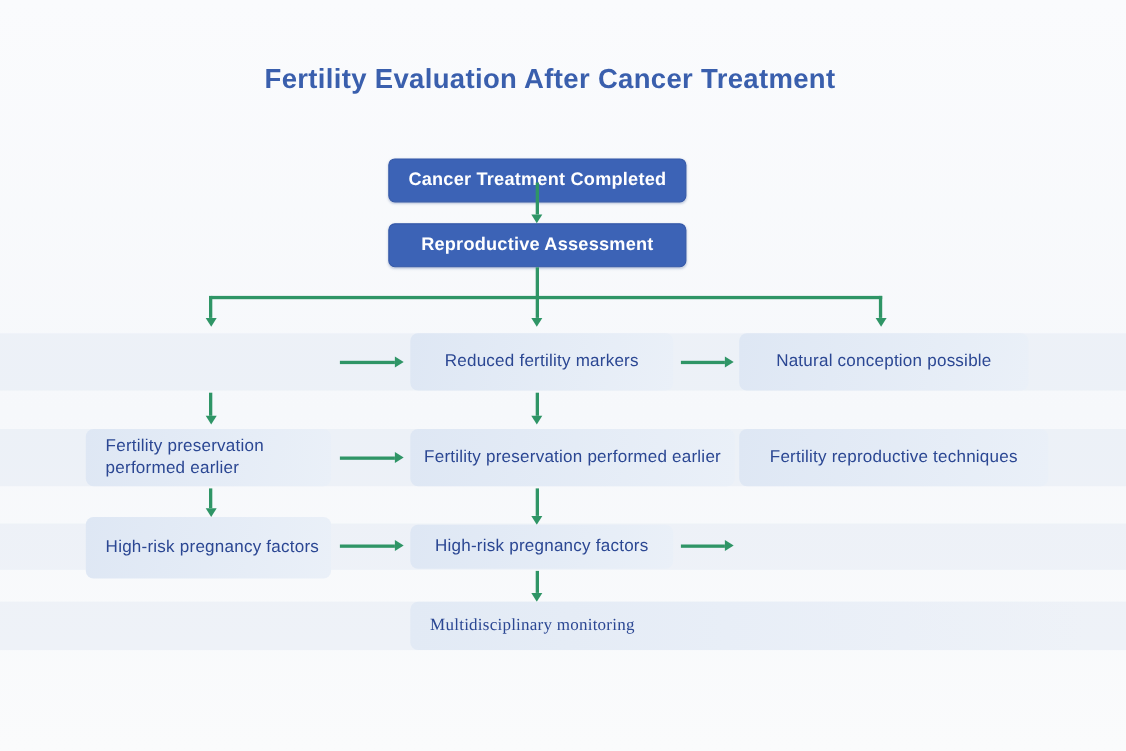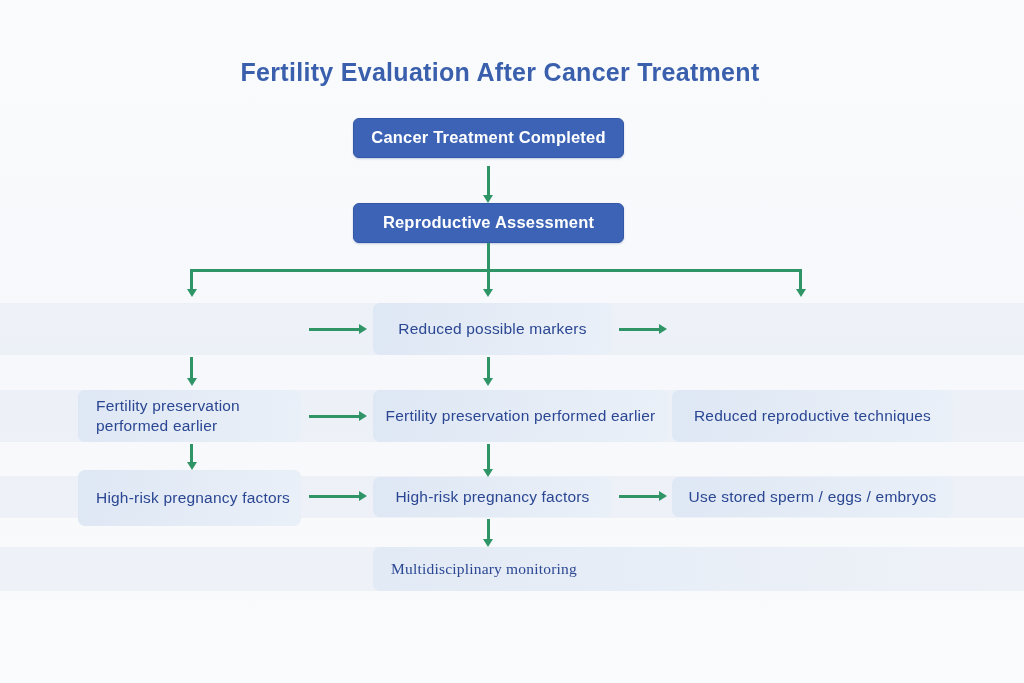--- a/index.html
+++ b/index.html
@@ -56,48 +56,48 @@
 
 <div class="stage">
 
   <div class="band" style="top:303px;height:52px"></div>
   <div class="band" style="top:390px;height:52px"></div>
   <div class="band" style="top:476px;height:42px"></div>
   <div class="band" style="top:547px;height:44px"></div>
 
   <div class="title">Fertility Evaluation After Cancer Treatment</div>
 
-  <div class="node dark nowrap" style="left:353px;top:118px;width:271px;height:40px">Cancer Treatment Completed</div>
+  <div class="node dark nowrap" style="left:353px;top:144px;width:271px;height:40px">Cancer Treatment Completed</div>
   <div class="node dark nowrap" style="left:353px;top:203px;width:271px;height:40px">Reproductive Assessment</div>
 
   <div class="varrow" style="left:486.5px;top:166px;height:29px"></div>
   <div class="vline" style="left:486.5px;top:243px;height:28px"></div>
   <div class="hline" style="left:191.5px;top:269px;width:610px"></div>
   <div class="varrow" style="left:190px;top:269px;height:20px"></div>
   <div class="varrow" style="left:486.5px;top:271px;height:18px"></div>
   <div class="varrow" style="left:799px;top:269px;height:20px"></div>
 
   <div class="harrow" style="left:309px;top:327.5px;width:50px"></div>
-  <div class="node nowrap" style="left:373px;top:303px;width:239px;height:52px">Reduced possible markers</div>
+  <div class="node nowrap" style="left:373px;top:303px;width:239px;height:52px">Reduced fertility markers</div>
   <div class="harrow" style="left:619px;top:327.5px;width:40px"></div>
+  <div class="node nowrap" style="left:672px;top:303px;width:263px;height:52px">Natural conception possible</div>
 
   <div class="varrow" style="left:190px;top:357px;height:21px"></div>
   <div class="varrow" style="left:486.5px;top:357px;height:21px"></div>
 
   <div class="node leftalign" style="left:78px;top:390px;width:223px;height:52px">Fertility preservation performed earlier</div>
   <div class="harrow" style="left:309px;top:414.5px;width:50px"></div>
   <div class="node nowrap" style="left:373px;top:390px;width:295px;height:52px">Fertility preservation performed earlier</div>
-  <div class="node nowrap" style="left:672px;top:390px;width:281px;height:52px">Reduced reproductive techniques</div>
+  <div class="node nowrap" style="left:672px;top:390px;width:281px;height:52px">Fertility reproductive techniques</div>
 
   <div class="varrow" style="left:190px;top:444px;height:18px"></div>
   <div class="varrow" style="left:486.5px;top:444px;height:25px"></div>
 
   <div class="node leftalign" style="left:78px;top:470px;width:223px;height:56px">High-risk pregnancy factors</div>
   <div class="harrow" style="left:309px;top:494.5px;width:50px"></div>
   <div class="node nowrap" style="left:373px;top:477px;width:239px;height:40px">High-risk pregnancy factors</div>
   <div class="harrow" style="left:619px;top:494.5px;width:40px"></div>
-  <div class="node nowrap" style="left:672px;top:477px;width:281px;height:40px">Use stored sperm / eggs / embryos</div>
 
   <div class="varrow" style="left:486.5px;top:519px;height:20px"></div>
 
   <div class="node leftalign nowrap fade" style="left:373px;top:547px;width:637px;height:44px">Multidisciplinary monitoring</div>
 
 </div>
 
 </body></html>

